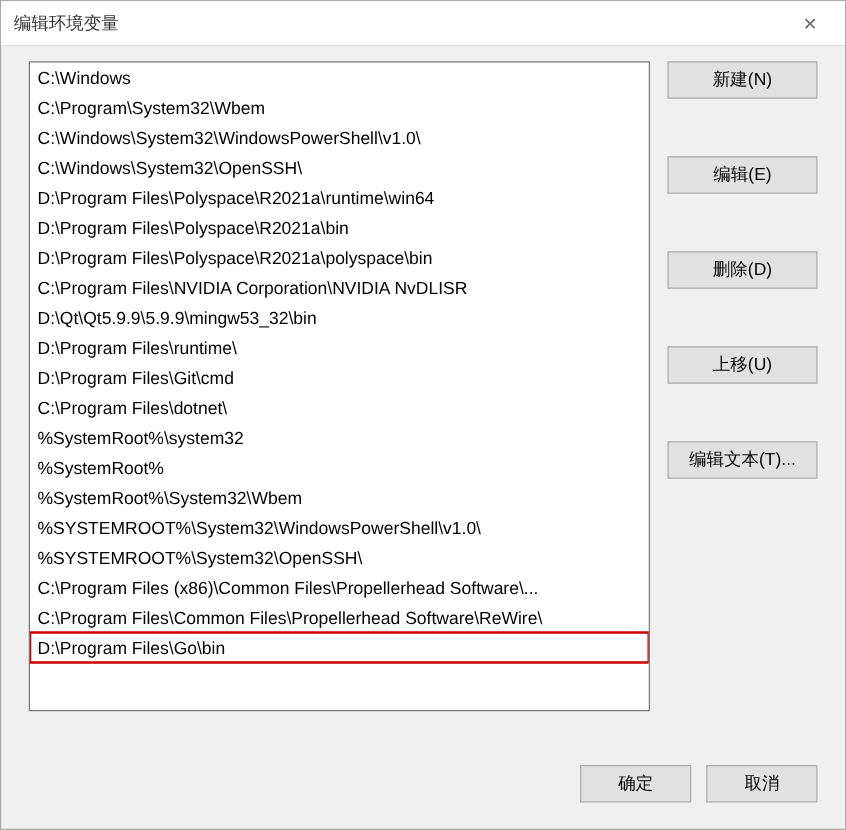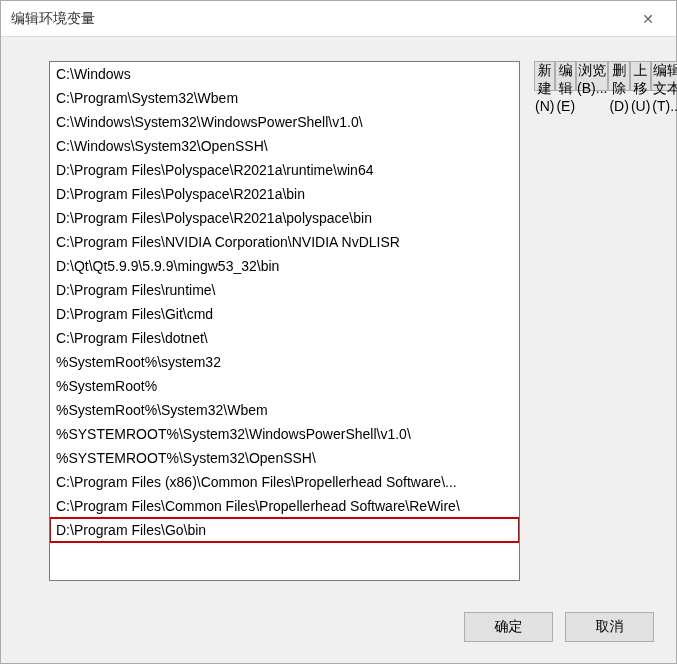--- a/index.html
+++ b/index.html
@@ -41,23 +41,22 @@
       align-items: center;
       justify-content: center;
       font-size: 14px;
       color: #666;
       cursor: pointer;
       user-select: none;
     }
     .content {
       flex: 1;
       display: flex;
-      padding: 24px 22px 0 22px;
+      padding: 12px 22px 0 22px;
       gap: 14px;
-      margin-left: 26px;
     }
     .list-wrap {
       flex: 1;
       position: relative;
     }
     .list-box {
       width: 100%;
       height: 520px;
       border: 1px solid #7a7a7a;
       background: #fff;
@@ -73,21 +72,21 @@
       cursor: default;
       line-height: 18px;
     }
     .list-item.highlighted {
       outline: 2px solid #c00;
       outline-offset: -1px;
     }
     .side-buttons {
       width: 120px;
       display: flex;
-      flex-direction: row;
+      flex-direction: column;
     }
     .btn {
       height: 30px;
       background: #e1e1e1;
       border: 1px solid #adadad;
       font-size: 14px;
       font-family: inherit;
       cursor: pointer;
       text-align: center;
     }
@@ -149,21 +148,20 @@
           <div class="list-item">%SYSTEMROOT%\System32\OpenSSH\</div>
           <div class="list-item">C:\Program Files (x86)\Common Files\Propellerhead Software\...</div>
           <div class="list-item">C:\Program Files\Common Files\Propellerhead Software\ReWire\</div>
           <div class="list-item highlighted">D:\Program Files\Go\bin</div>
         </div>
     </div>
 
     <div class="side-buttons">
       <button class="btn gap-lg">新建(N)</button>
       <button class="btn gap-lg">编辑(E)</button>
-      <button class="btn gap-lg">浏览(B)...</button>
       <button class="btn gap-lg">删除(D)</button>
       <button class="btn gap-lg">上移(U)</button>
       <button class="btn">编辑文本(T)...</button>
     </div>
   </div>
 
   <div class="footer">
     <button class="btn">确定</button>
     <button class="btn">取消</button>
   </div>

